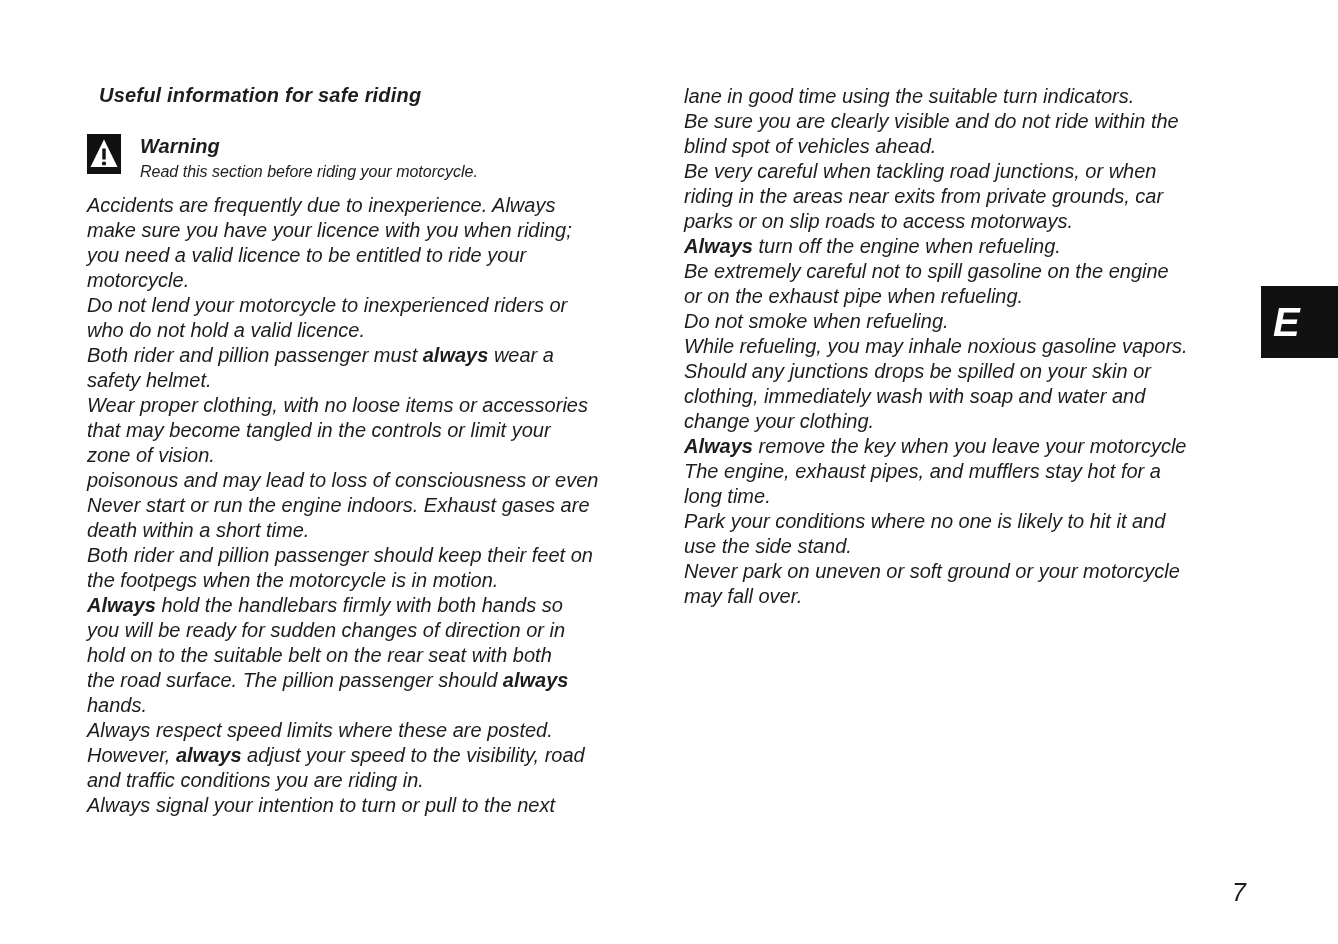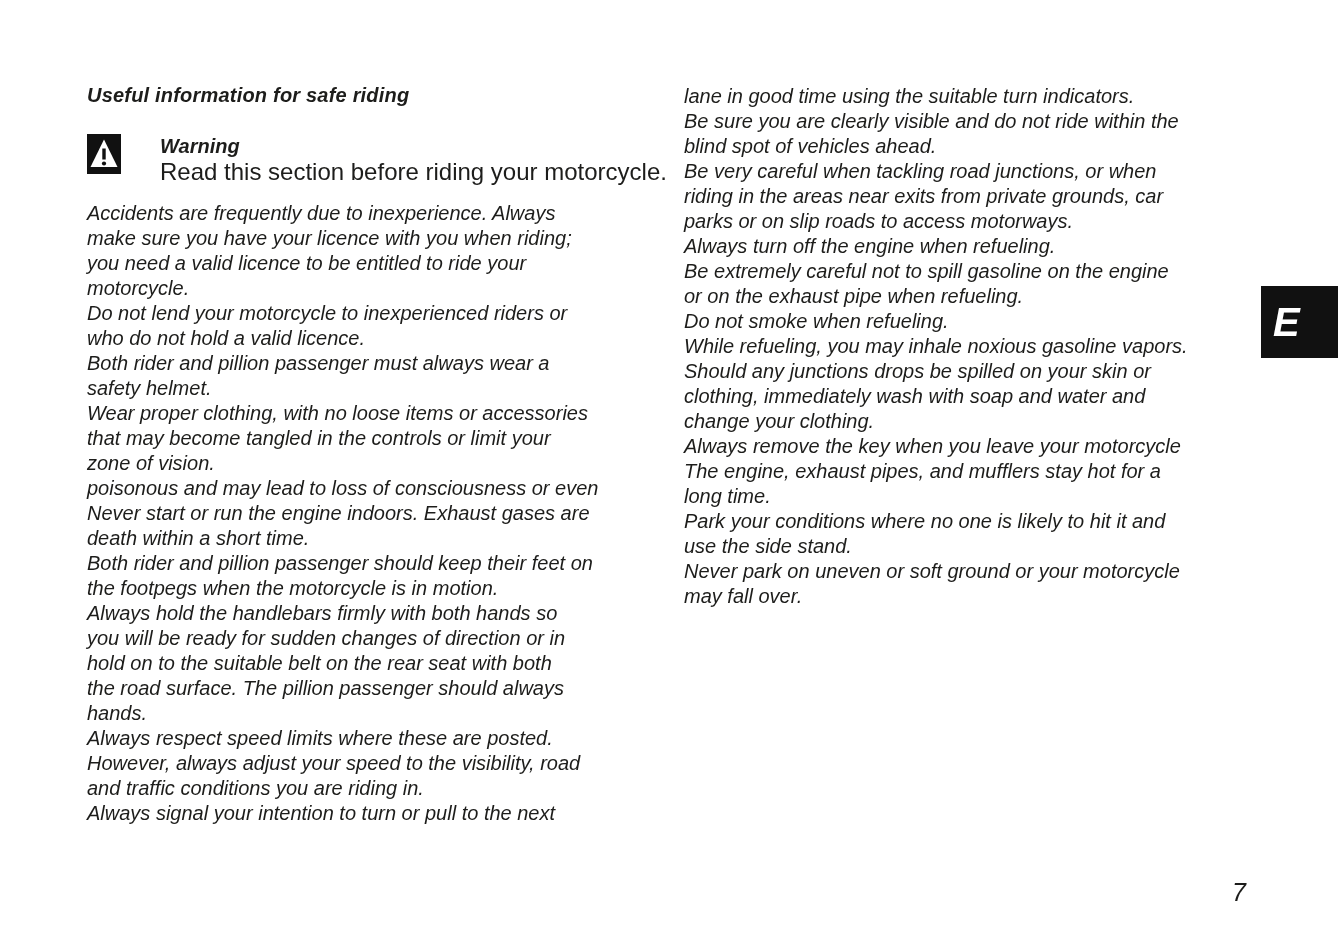--- a/index.html
+++ b/index.html
@@ -20,58 +20,59 @@
     left: 87px;
     top: 84px;
     width: 585px;
   }
   .heading {
     font-size: 20px;
     font-weight: bold;
     font-style: italic;
     letter-spacing: 0.2px;
     white-space: nowrap;
+    margin-left: 12px;
   }
   .warning-block {
     position: absolute;
     top: 50px;
     left: 0;
     display: flex;
     align-items: flex-start;
-    gap: 20px;
   }
   .warning-icon {
     width: 34px;
     height: 40px;
     flex: 0 0 auto;
     margin-right: 19px;
   }
   .warning-texts { padding-top: 0; }
   .warning-title {
     font-size: 20px;
     font-weight: bold;
     font-style: italic;
     line-height: 25px;
     white-space: nowrap;
   }
   .warning-text {
-    font-size: 24px;
+    font-size: 16px;
+    font-style: italic;
     line-height: 25px;
     white-space: nowrap;
   }
   .body-lines {
     position: absolute;
     left: 0;
     font-size: 20px;
     font-style: italic;
     line-height: 25px;
   }
-  .col-left .body-lines { top: 117px; }
+  .col-left .body-lines { top: 109px; }
   .body-lines .line { white-space: nowrap; }
-  .body-lines b { font-weight: normal; }
+  .body-lines b { font-weight: bold; }
 
   
   .col-right {
     position: absolute;
     left: 684px;
     top: 84px;
     width: 580px;
   }
   .col-right .body-lines { top: 0; }
 

